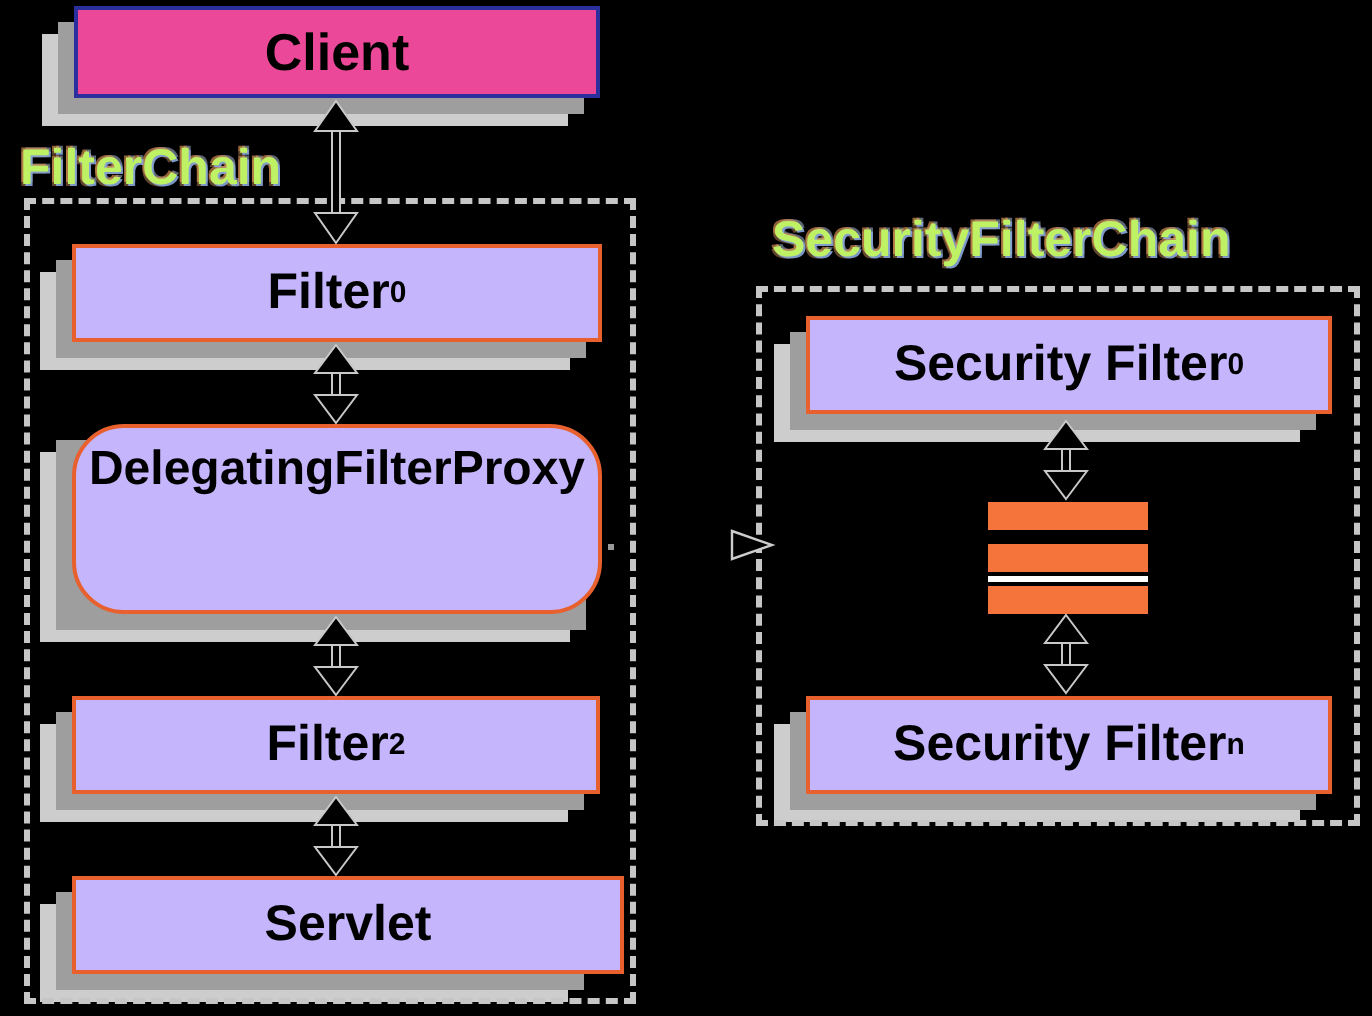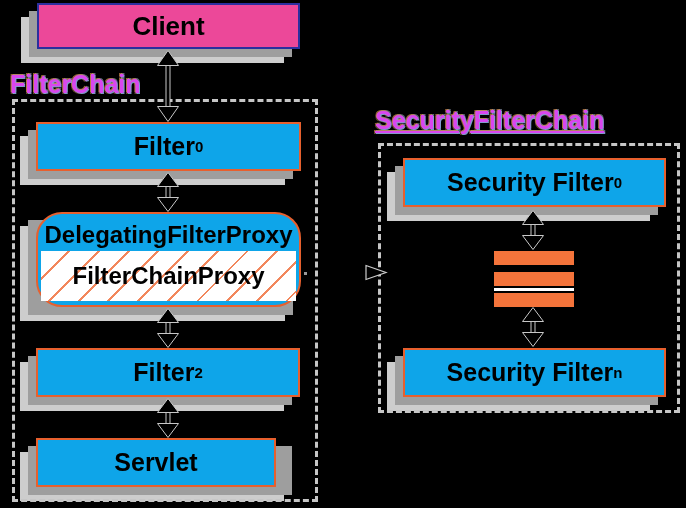--- a/index.html
+++ b/index.html
@@ -11,36 +11,36 @@
   .sh{position:absolute;z-index:0;}
   .sh-dark{background:#9e9e9e;}
   .sh-light{background:#cdcdcd;}
   
   .dashed{position:absolute;z-index:1;border:3px dashed #c6c6c6;background:transparent;box-sizing:border-box;}
   
   .box{
     position:absolute;z-index:2;display:flex;align-items:center;justify-content:center;
     font-weight:bold;color:#000;box-sizing:border-box;white-space:nowrap;
   }
-  .orange{background:#0ea5e9;border:2px solid #e7602e;font-size:25px;}
+  .orange{background:#c4b5fd;border:2px solid #e7602e;font-size:25px;}
   .client{background:#ec4899;border:2px solid #2b2f9e;font-size:26px;}
   sub{font-size:60%;line-height:0;}
   
   .delegating{flex-direction:column;justify-content:flex-start;}
   .dtitle{margin-top:5px;font-size:24px;font-weight:bold;line-height:1.3;}
   .hatch{
     position:absolute;left:3px;right:3px;bottom:4px;height:50px;
     display:flex;align-items:center;justify-content:center;
     font-size:24px;font-weight:bold;color:#000;
     background-color:#fff;
     background-image:repeating-linear-gradient(135deg,rgba(255,255,255,0) 0 19px,#f2875c 19px 21px);
   }
   
   .chain-label{
-    position:absolute;z-index:2;font-size:25px;font-weight:bold;color:#d946ef;letter-spacing:0px;
+    position:absolute;z-index:2;font-size:25px;font-weight:bold;color:#bef264;letter-spacing:0px;
     text-shadow:1px 1px 0 rgba(135,166,220,.9),-1px -1px 0 rgba(225,150,85,.65),
                 1px -1px 0 rgba(170,185,215,.55),-1px 1px 0 rgba(215,155,100,.45);
   }
   
   .bar{position:absolute;z-index:2;left:494px;width:80px;height:14px;background:#f4743b;}
   .white-sep{position:absolute;z-index:2;left:494px;width:80px;height:3px;background:#fff;}
   .arrow{position:absolute;z-index:3;}
   .dot{position:absolute;z-index:3;width:3px;height:3px;background:#999;}
 </style>
 </head>
@@ -60,44 +60,41 @@
   <div class="sh sh-dark" style="left:28px;top:446px;width:264px;height:49px;"></div>
   <div class="sh sh-light" style="left:387px;top:172px;width:263px;height:49px;"></div>
   <div class="sh sh-dark" style="left:395px;top:166px;width:263px;height:49px;"></div>
   <div class="sh sh-light" style="left:387px;top:362px;width:263px;height:49px;"></div>
   <div class="sh sh-dark" style="left:395px;top:356px;width:263px;height:49px;"></div>
 
   <div class="dashed" style="left:12px;top:99px;width:306px;height:403px;"></div>
   <div class="dashed" style="left:378px;top:143px;width:302px;height:270px;"></div>
 
   <div class="chain-label" style="left:10px;top:70px;">FilterChain</div>
-  <div class="chain-label" style="left:375px;top:106px;text-decoration:underline;">SecurityFilterChain</div>
+  <div class="chain-label" style="left:386px;top:106px;">SecurityFilterChain</div>
 
   <div class="box client" style="left:37px;top:3px;width:263px;height:46px;">
     <span>Client</span>
   </div>
 
   <div class="box orange" style="left:36px;top:122px;width:265px;height:49px;">
     <span>Filter</span>
       <sub>0</sub>
   </div>
 
   <div class="box orange delegating" style="left:36px;top:212px;width:265px;height:95px;border-radius:26px;">
     <div class="dtitle">DelegatingFilterProxy</div>
-    <div class="hatch">
-      <span>FilterChainProxy</span>
-    </div>
   </div>
 
   <div class="box orange" style="left:36px;top:348px;width:264px;height:49px;">
     <span>Filter</span>
       <sub>2</sub>
   </div>
 
-  <div class="box orange" style="left:36px;top:438px;width:240px;height:49px;">
+  <div class="box orange" style="left:36px;top:438px;width:276px;height:49px;">
     <span>Servlet</span>
   </div>
 
   <div class="box orange" style="left:403px;top:158px;width:263px;height:49px;">
     <span>Security Filter</span>
       <sub>0</sub>
   </div>
 
   <div class="bar" style="top:251px;"></div>
   <div class="bar" style="top:272px;"></div>

